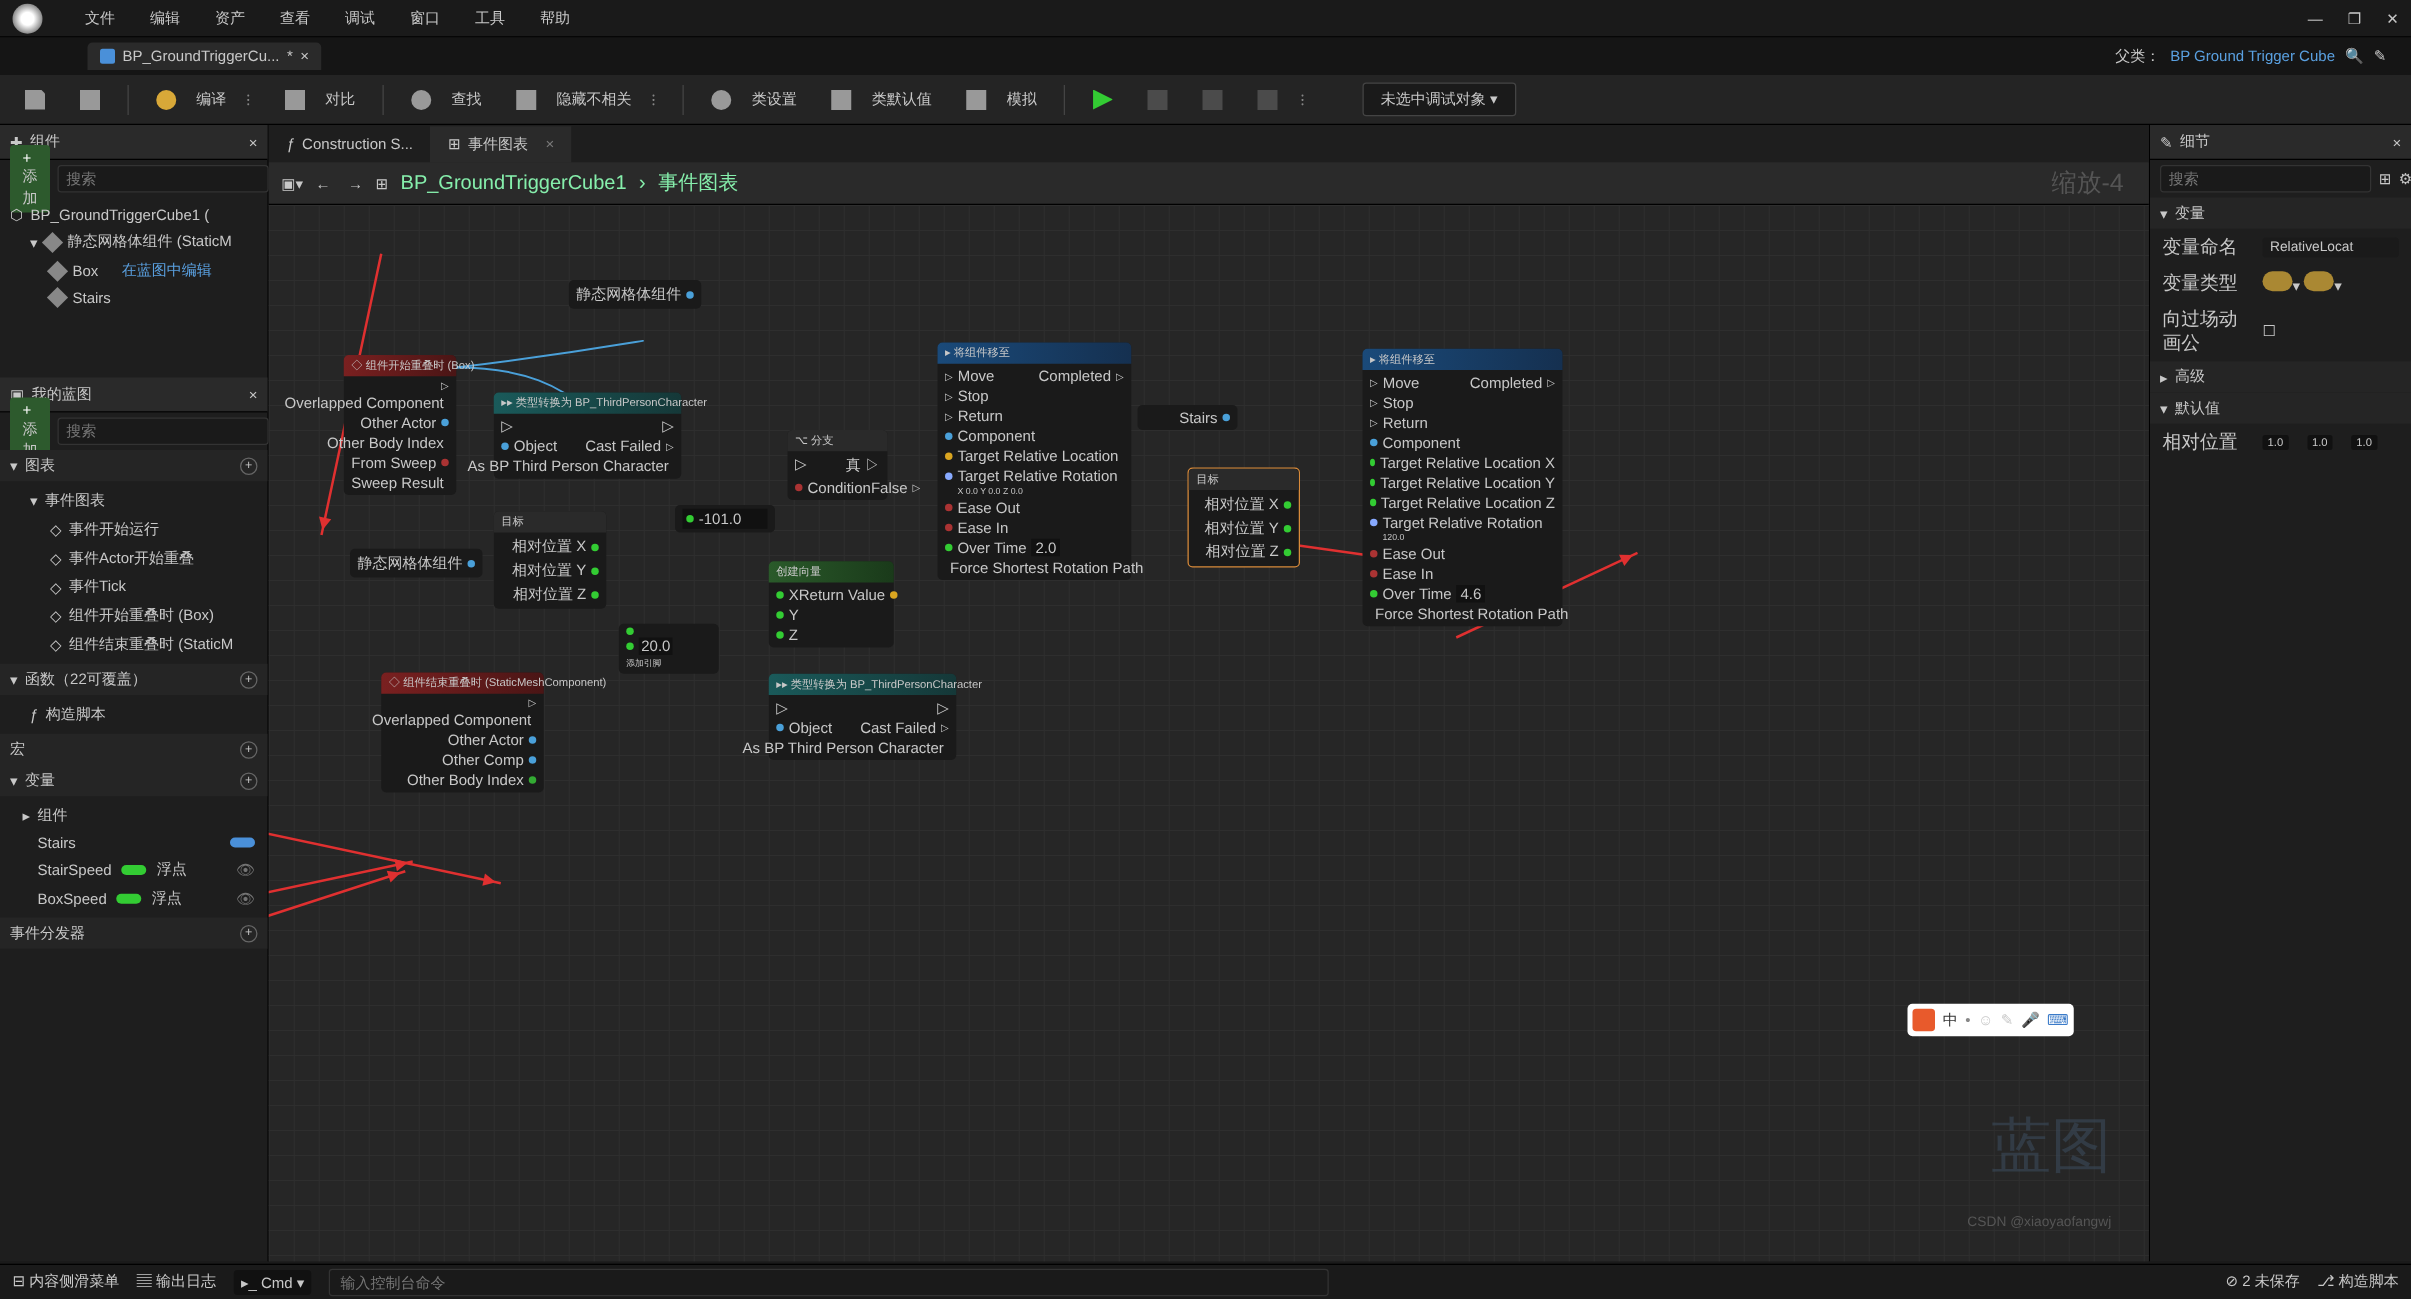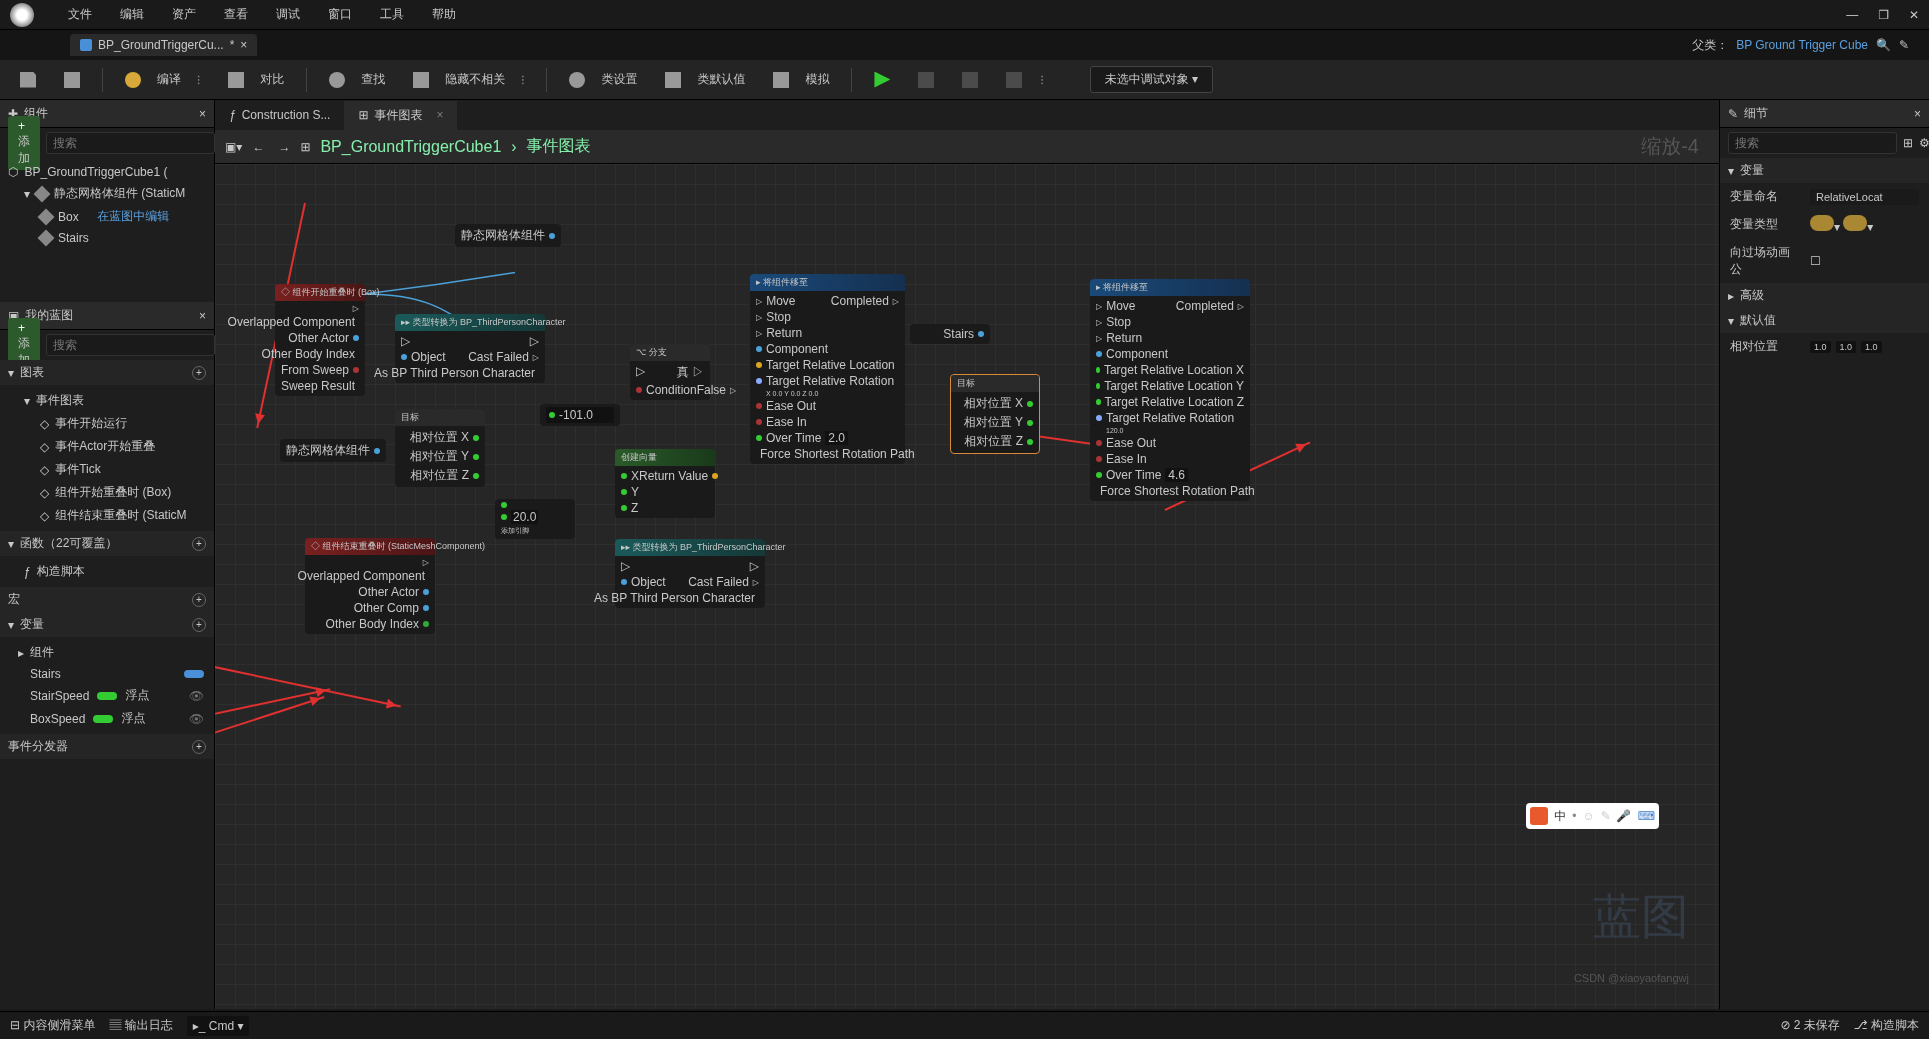--- a/index.html
+++ b/index.html
@@ -64,24 +64,24 @@
 .nh.dark{background:#2a2a2a}
 .node.orange{border:1px solid #d88a3a}
 .watermark{position:absolute;right:30px;bottom:60px;font-size:48px;color:#3a4a5a;opacity:.6;pointer-events:none}
 .imebar{position:absolute;right:60px;bottom:180px;background:#fff;border-radius:4px;padding:4px;display:flex;gap:6px;align-items:center}
 .imebar .ico2{width:18px;height:18px;border-radius:3px}
 .arrow{position:absolute;background:#e03030;transform-origin:left center;height:2px;pointer-events:none}
 .arrow::after{content:"";position:absolute;right:-1px;top:-4px;border:5px solid transparent;border-left:10px solid #e03030}
 svg.wires{position:absolute;inset:0;pointer-events:none}
 .right{width:210px;background:#1e1e1e;border-left:1px solid #000}
 .prop-row{padding:5px 10px;display:flex;align-items:center;gap:10px}
-.prop-row .lbl{flex:0 0 70px;font-size:12px}
+.prop-row .lbl{flex:0 0 70px;font-size:15px}
 .prop-row .val{flex:1;background:#1a1a1a;padding:2px 6px;border-radius:3px;font-size:11px}
 .yel{background:#aa8833;width:24px;height:16px;border-radius:8px;display:inline-block}
-.xyz{display:flex;gap:5px}
+.xyz{display:flex;gap:15px}
 .xyz span{background:#111;padding:1px 4px;font-size:9px;border-radius:2px}
 .statusbar{position:absolute;bottom:0;left:0;right:0;height:28px;background:#1a1a1a;border-top:1px solid #000;display:flex;align-items:center;padding:0 10px;gap:14px}
 .statusbar .cmd{background:#111;padding:3px 6px;border-radius:3px}
 .statusbar .cmdinput{flex:1;background:#1a1a1a;padding:3px 8px;border:1px solid #333;border-radius:3px;max-width:800px}
 .statusbar .right-s{margin-left:auto;display:flex;gap:14px}
 </style>
 </head>
 <body>
 
 <div class="menubar">
@@ -697,17 +697,18 @@
           <span>1.0</span>
       </div>
     </div>
   </div>
 </div>
 
 <div class="statusbar">
   <span>⊟ <span>内容侧滑菜单</span></span>
   <span>▤ <span>输出日志</span></span>
   <span class="cmd">▸_ <span>Cmd</span> ▾</span>
+  <input class="cmdinput" placeholder="输入控制台命令" style="">
   <div class="right-s">
     <span>⊘ <span>2 未保存</span></span>
     <span>⎇ <span>构造脚本</span></span>
   </div>
 </div>
 
 </body></html>

